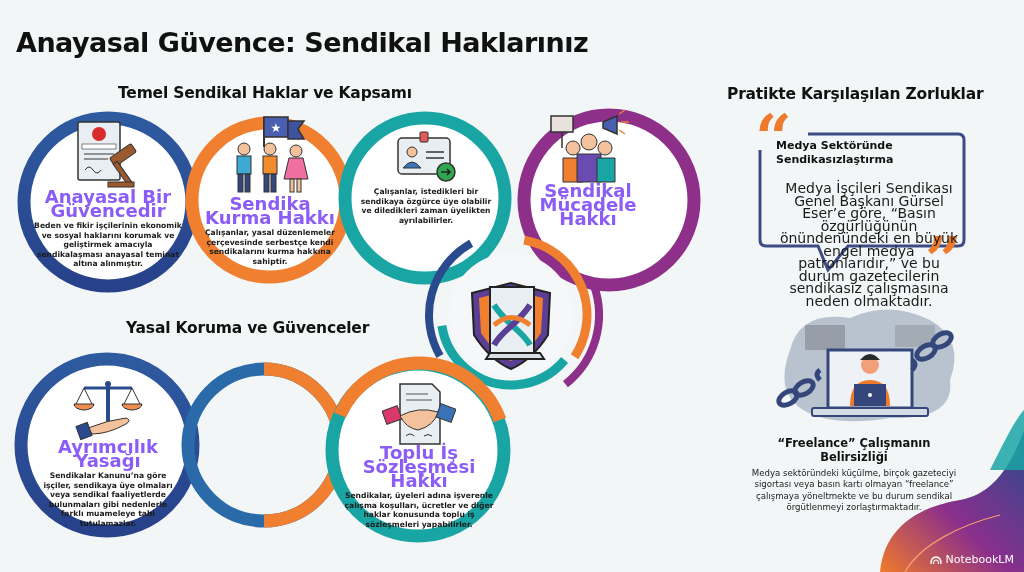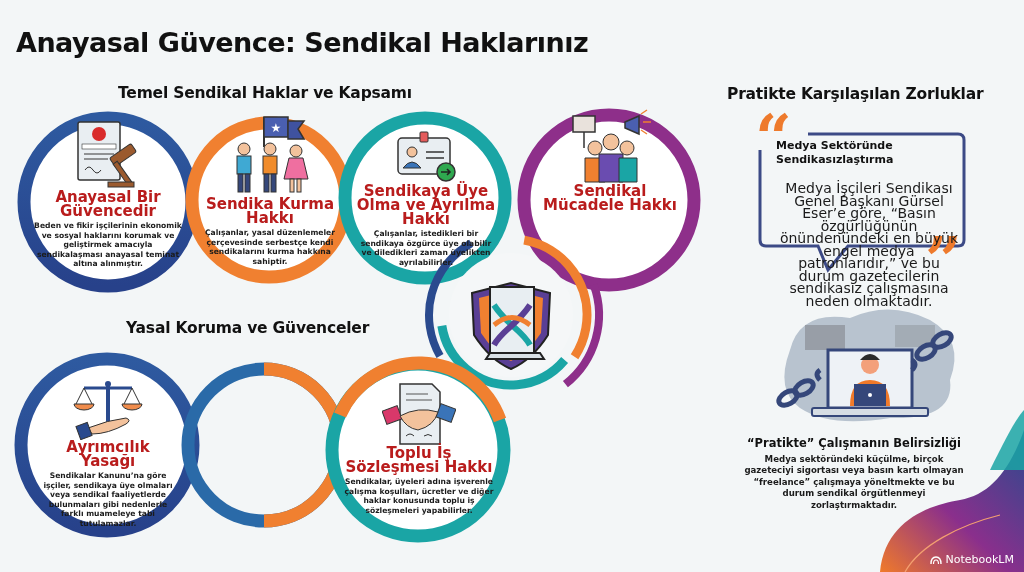--- a/index.html
+++ b/index.html
@@ -13,27 +13,27 @@
   .abs { position: absolute; }
   .main-title {
     left: 16px; width: 1024px; top: 27px; text-align: left;
     font-size: 27px; font-weight: bold; letter-spacing: -0.5px;
   }
   .section-title { font-size: 15.5px; font-weight: bold; letter-spacing: -0.2px; white-space: nowrap; text-align: center; }
   .ring-layer { left: 0; top: 0; width: 1024px; height: 572px; }
   .circle-text {
     text-align: center; display: flex; flex-direction: column; align-items: center;
   }
-  .c-title { font-weight: bold; font-size: 15px; line-height: 14px; color: #b91c1c; }
+  .c-title { font-weight: bold; font-size: 18px; line-height: 14px; color: #8b5cf6; }
   .c-desc { font-weight: bold; font-size: 7.6px; line-height: 9.6px; color: #1b1b1b; margin-top: 3px; }
   .quote-mark { font-family: "DejaVu Serif", serif; font-weight: bold; color: #ee7a2c; font-size: 64px; line-height: 60px; }
   .q-title { font-weight: bold; font-size: 11px; line-height: 13.5px; text-align: left; }
   .q-body { font-size: 14px; line-height: 12.5px; text-align: center; margin-top: 16px; color: #1b1b1b; }
   .f-title { font-weight: bold; font-size: 11.5px; line-height: 14px; text-align: center; }
-  .f-body { font-weight: bold; font-size: 8.6px; line-height: 11.4px; text-align: center; margin-top: 4px; color: #1b1b1b; }
+  .f-body { font-weight: normal; font-size: 8.6px; line-height: 11.4px; text-align: center; margin-top: 4px; color: #1b1b1b; }
   .brand { right: 10px; bottom: 6px; color: #fff; font-size: 11px; display: flex; align-items: center; gap: 4px; }
 </style>
 </head>
 <body>
 
 <svg class="abs" style="left:0;top:0" width="1024" height="572">
   <defs>
     <linearGradient id="blobg" x1="0" y1="1" x2="1" y2="0">
       <stop offset="0" stop-color="#f07a2a"></stop>
       <stop offset="0.45" stop-color="#8a2f8c"></stop>
@@ -130,25 +130,24 @@
   <svg width="68" height="54" viewBox="0 0 68 54">
     <rect x="6" y="8" width="52" height="36" rx="4" fill="#e9eef2" stroke="#333" stroke-width="1.5"></rect>
     <rect x="28" y="2" width="8" height="10" rx="1" fill="#e45b5b" stroke="#333"></rect>
     <circle cx="20" cy="22" r="5" fill="#f3c29c" stroke="#333"></circle>
     <path d="M11 38 q9 -12 18 0 z" fill="#3a74b8" stroke="#333"></path>
     <line x1="34" y1="22" x2="52" y2="22" stroke="#333" stroke-width="1.5"></line>
     <line x1="34" y1="28" x2="52" y2="28" stroke="#333" stroke-width="1.5"></line>
     <circle cx="54" cy="42" r="9" fill="#2fa84f" stroke="#333" stroke-width="1.5"></circle>
     <path d="M49 42 h9 m-3 -3 l3 3 l-3 3" stroke="#222" stroke-width="1.6" fill="none"></path>
   </svg>
-  <div class="c-title">Sendikaya Üye Olma ve Ayrılma Hakkı</div>
   <div class="c-desc">Çalışanlar, istedikleri bir sendikaya özgürce üye olabilir ve diledikleri zaman üyelikten ayrılabilirler.</div>
 </div>
 
-<div class="abs circle-text" style="left:538px;top:108px;width:144px">
+<div class="abs circle-text" style="left:516px;top:108px;width:144px">
   <svg width="86" height="76" viewBox="0 0 86 76">
     <rect x="6" y="8" width="22" height="16" fill="#e9e2dc" stroke="#333" stroke-width="1.5"></rect>
     <line x1="17" y1="24" x2="17" y2="40" stroke="#333" stroke-width="1.5"></line>
     <path d="M58 14 L72 8 L72 26 L58 20 Z" fill="#4a5fb0" stroke="#333" stroke-width="1.5"></path>
     <path d="M74 6 l6 -4 M76 14 h8 M74 22 l6 4" stroke="#f08030" stroke-width="1.4"></path>
     <circle cx="28" cy="40" r="7" fill="#f3c29c" stroke="#333"></circle>
     <path d="M18 50 h20 v24 h-20 z" fill="#f08030" stroke="#333"></path>
     <circle cx="44" cy="34" r="8" fill="#f3c29c" stroke="#333"></circle>
     <path d="M32 46 h24 v28 h-24 z" fill="#6a4cb0" stroke="#333"></path>
     <circle cx="60" cy="40" r="7" fill="#f3c29c" stroke="#333"></circle>
@@ -211,21 +210,21 @@
     <ellipse cx="18" cy="98" rx="10" ry="6" transform="rotate(-30 18 98)"></ellipse>
     <ellipse cx="34" cy="88" rx="10" ry="6" transform="rotate(-30 34 88)"></ellipse>
     <path d="M50 70 q-6 4 0 10"></path>
     <ellipse cx="172" cy="40" rx="10" ry="6" transform="rotate(-30 172 40)"></ellipse>
     <ellipse cx="156" cy="52" rx="10" ry="6" transform="rotate(-30 156 52)"></ellipse>
     <path d="M142 60 q6 4 0 10"></path>
   </g>
 </svg>
 
 <div class="abs" style="left:742px;top:436px;width:224px">
-  <div class="f-title">“Pratikte” Çalışmanın Belirsizliği</div>
+  <div class="f-title">“Freelance” Çalışmanın Belirsizliği</div>
   <div class="f-body">Medya sektöründeki küçülme, birçok gazeteciyi sigortası veya basın kartı olmayan “freelance” çalışmaya yöneltmekte ve bu durum sendikal örgütlenmeyi zorlaştırmaktadır.</div>
 </div>
 
 <div class="abs brand">
   <svg width="12" height="10" viewBox="0 0 12 10">
     <path d="M1 9 q0 -7 5 -7 q5 0 5 7" stroke="#fff" stroke-width="1.4" fill="none"></path>
     <path d="M3.5 9 q0 -4 2.5 -4 q2.5 0 2.5 4" stroke="#fff" stroke-width="1.2" fill="none"></path>
   </svg>
   <span>NotebookLM</span>
 </div>

